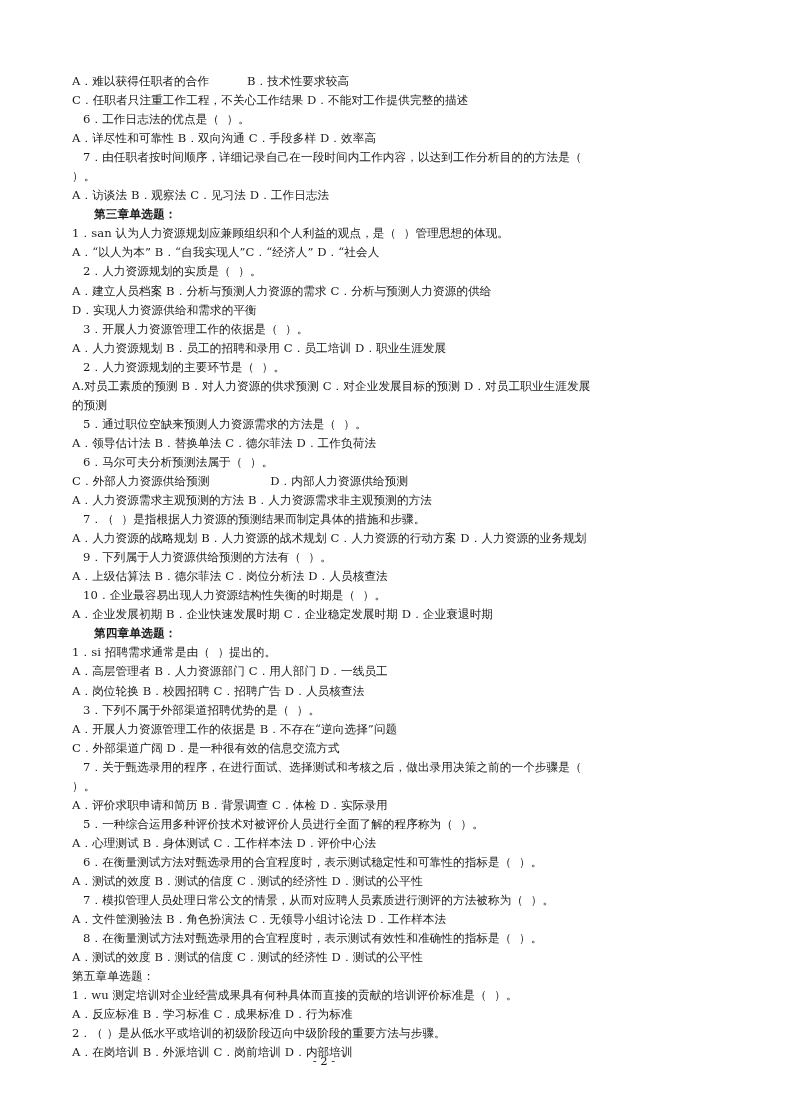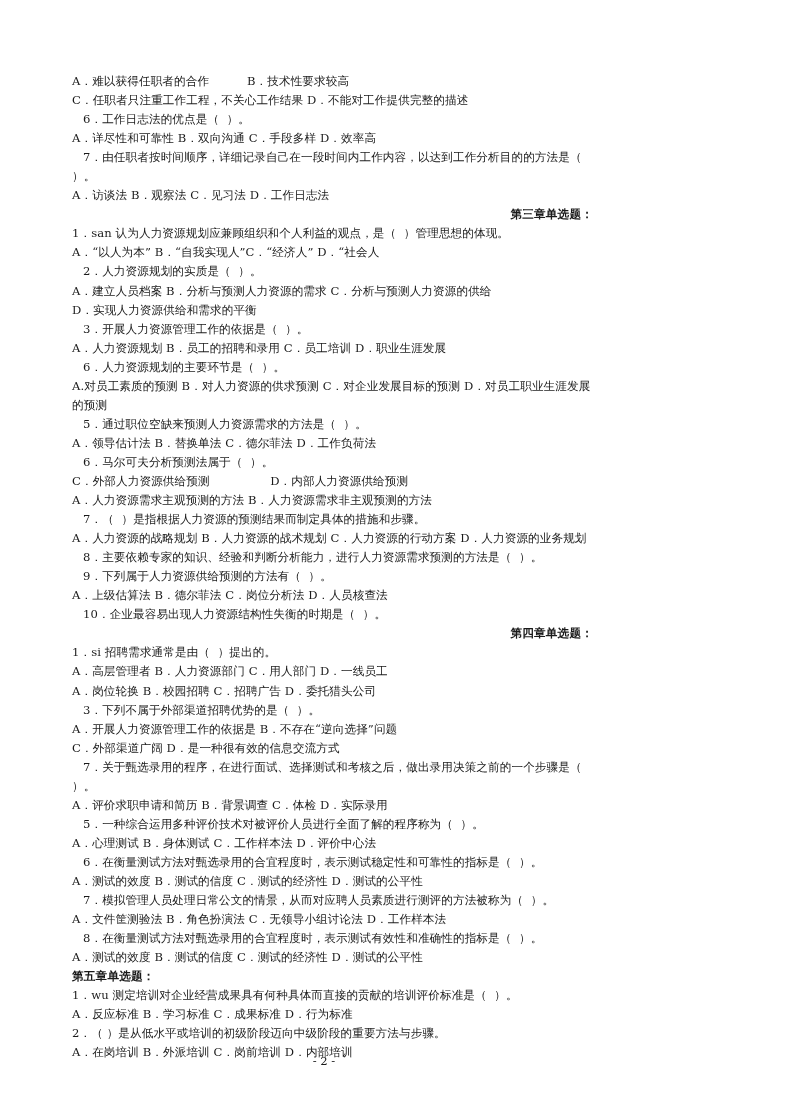--- a/index.html
+++ b/index.html
@@ -34,24 +34,23 @@
     padding: 0;
     min-height: 19.05px;
   }
   .line.indent {
     text-indent: 11px;
   }
   .line.heading {
     font-weight: bold;
     text-indent: 22px;
     letter-spacing: 0.2px;
-    text-align: right;
   }
   .line.heading-flush {
-    font-weight: bold;
+    font-weight: normal;
     text-indent: 0;
     letter-spacing: 0.2px;
   }
   .page-number {
     position: absolute;
     left: 0;
     right: 0;
     bottom: 52px;
     text-align: center;
     font-size: 11.6px;
@@ -71,37 +70,37 @@
       <p class="line indent">7．由任职者按时间顺序，详细记录自己在一段时间内工作内容，以达到工作分析目的的方法是（  ）。</p>
       <p class="line">A．访谈法 B．观察法 C．见习法 D．工作日志法</p>
       <p class="line heading">第三章单选题：</p>
       <p class="line">1．san 认为人力资源规划应兼顾组织和个人利益的观点，是（  ）管理思想的体现。</p>
       <p class="line">A．“以人为本” B．“自我实现人”C．“经济人” D．“社会人</p>
       <p class="line indent">2．人力资源规划的实质是（  ）。</p>
       <p class="line">A．建立人员档案 B．分析与预测人力资源的需求 C．分析与预测人力资源的供给</p>
       <p class="line">D．实现人力资源供给和需求的平衡</p>
       <p class="line indent">3．开展人力资源管理工作的依据是（  ）。</p>
       <p class="line">A．人力资源规划 B．员工的招聘和录用 C．员工培训 D．职业生涯发展</p>
-      <p class="line indent">6．人力资源规划的主要环节是（  ）。</p>
+      <p class="line indent">2．人力资源规划的主要环节是（  ）。</p>
       <p class="line">A.对员工素质的预测 B．对人力资源的供求预测 C．对企业发展目标的预测 D．对员工职业生涯发展的预测</p>
       <p class="line indent">5．通过职位空缺来预测人力资源需求的方法是（  ）。</p>
       <p class="line">A．领导估计法 B．替换单法 C．德尔菲法 D．工作负荷法</p>
       <p class="line indent">6．马尔可夫分析预测法属于（  ）。</p>
       <p class="line">C．外部人力资源供给预测                D．内部人力资源供给预测</p>
       <p class="line">A．人力资源需求主观预测的方法 B．人力资源需求非主观预测的方法</p>
       <p class="line indent">7．（  ）是指根据人力资源的预测结果而制定具体的措施和步骤。</p>
       <p class="line">A．人力资源的战略规划 B．人力资源的战术规划 C．人力资源的行动方案 D．人力资源的业务规划</p>
-      <p class="line indent">8．主要依赖专家的知识、经验和判断分析能力，进行人力资源需求预测的方法是（  ）。</p>
       <p class="line indent">9．下列属于人力资源供给预测的方法有（  ）。</p>
       <p class="line">A．上级估算法 B．德尔菲法 C．岗位分析法 D．人员核查法</p>
       <p class="line indent">10．企业最容易出现人力资源结构性失衡的时期是（  ）。</p>
+      <p class="line">A．企业发展初期 B．企业快速发展时期 C．企业稳定发展时期 D．企业衰退时期</p>
       <p class="line heading">第四章单选题：</p>
       <p class="line">1．si 招聘需求通常是由（  ）提出的。</p>
       <p class="line">A．高层管理者 B．人力资源部门 C．用人部门 D．一线员工</p>
-      <p class="line">A．岗位轮换 B．校园招聘 C．招聘广告 D．委托猎头公司</p>
+      <p class="line">A．岗位轮换 B．校园招聘 C．招聘广告 D．人员核查法</p>
       <p class="line indent">3．下列不属于外部渠道招聘优势的是（  ）。</p>
       <p class="line">A．开展人力资源管理工作的依据是 B．不存在“逆向选择”问题</p>
       <p class="line">C．外部渠道广阔 D．是一种很有效的信息交流方式</p>
       <p class="line indent">7．关于甄选录用的程序，在进行面试、选择测试和考核之后，做出录用决策之前的一个步骤是（  ）。</p>
       <p class="line">A．评价求职申请和简历 B．背景调查 C．体检 D．实际录用</p>
       <p class="line indent">5．一种综合运用多种评价技术对被评价人员进行全面了解的程序称为（  ）。</p>
       <p class="line">A．心理测试 B．身体测试 C．工作样本法 D．评价中心法</p>
       <p class="line indent">6．在衡量测试方法对甄选录用的合宜程度时，表示测试稳定性和可靠性的指标是（  ）。</p>
       <p class="line">A．测试的效度 B．测试的信度 C．测试的经济性 D．测试的公平性</p>
       <p class="line indent">7．模拟管理人员处理日常公文的情景，从而对应聘人员素质进行测评的方法被称为（  ）。</p>

